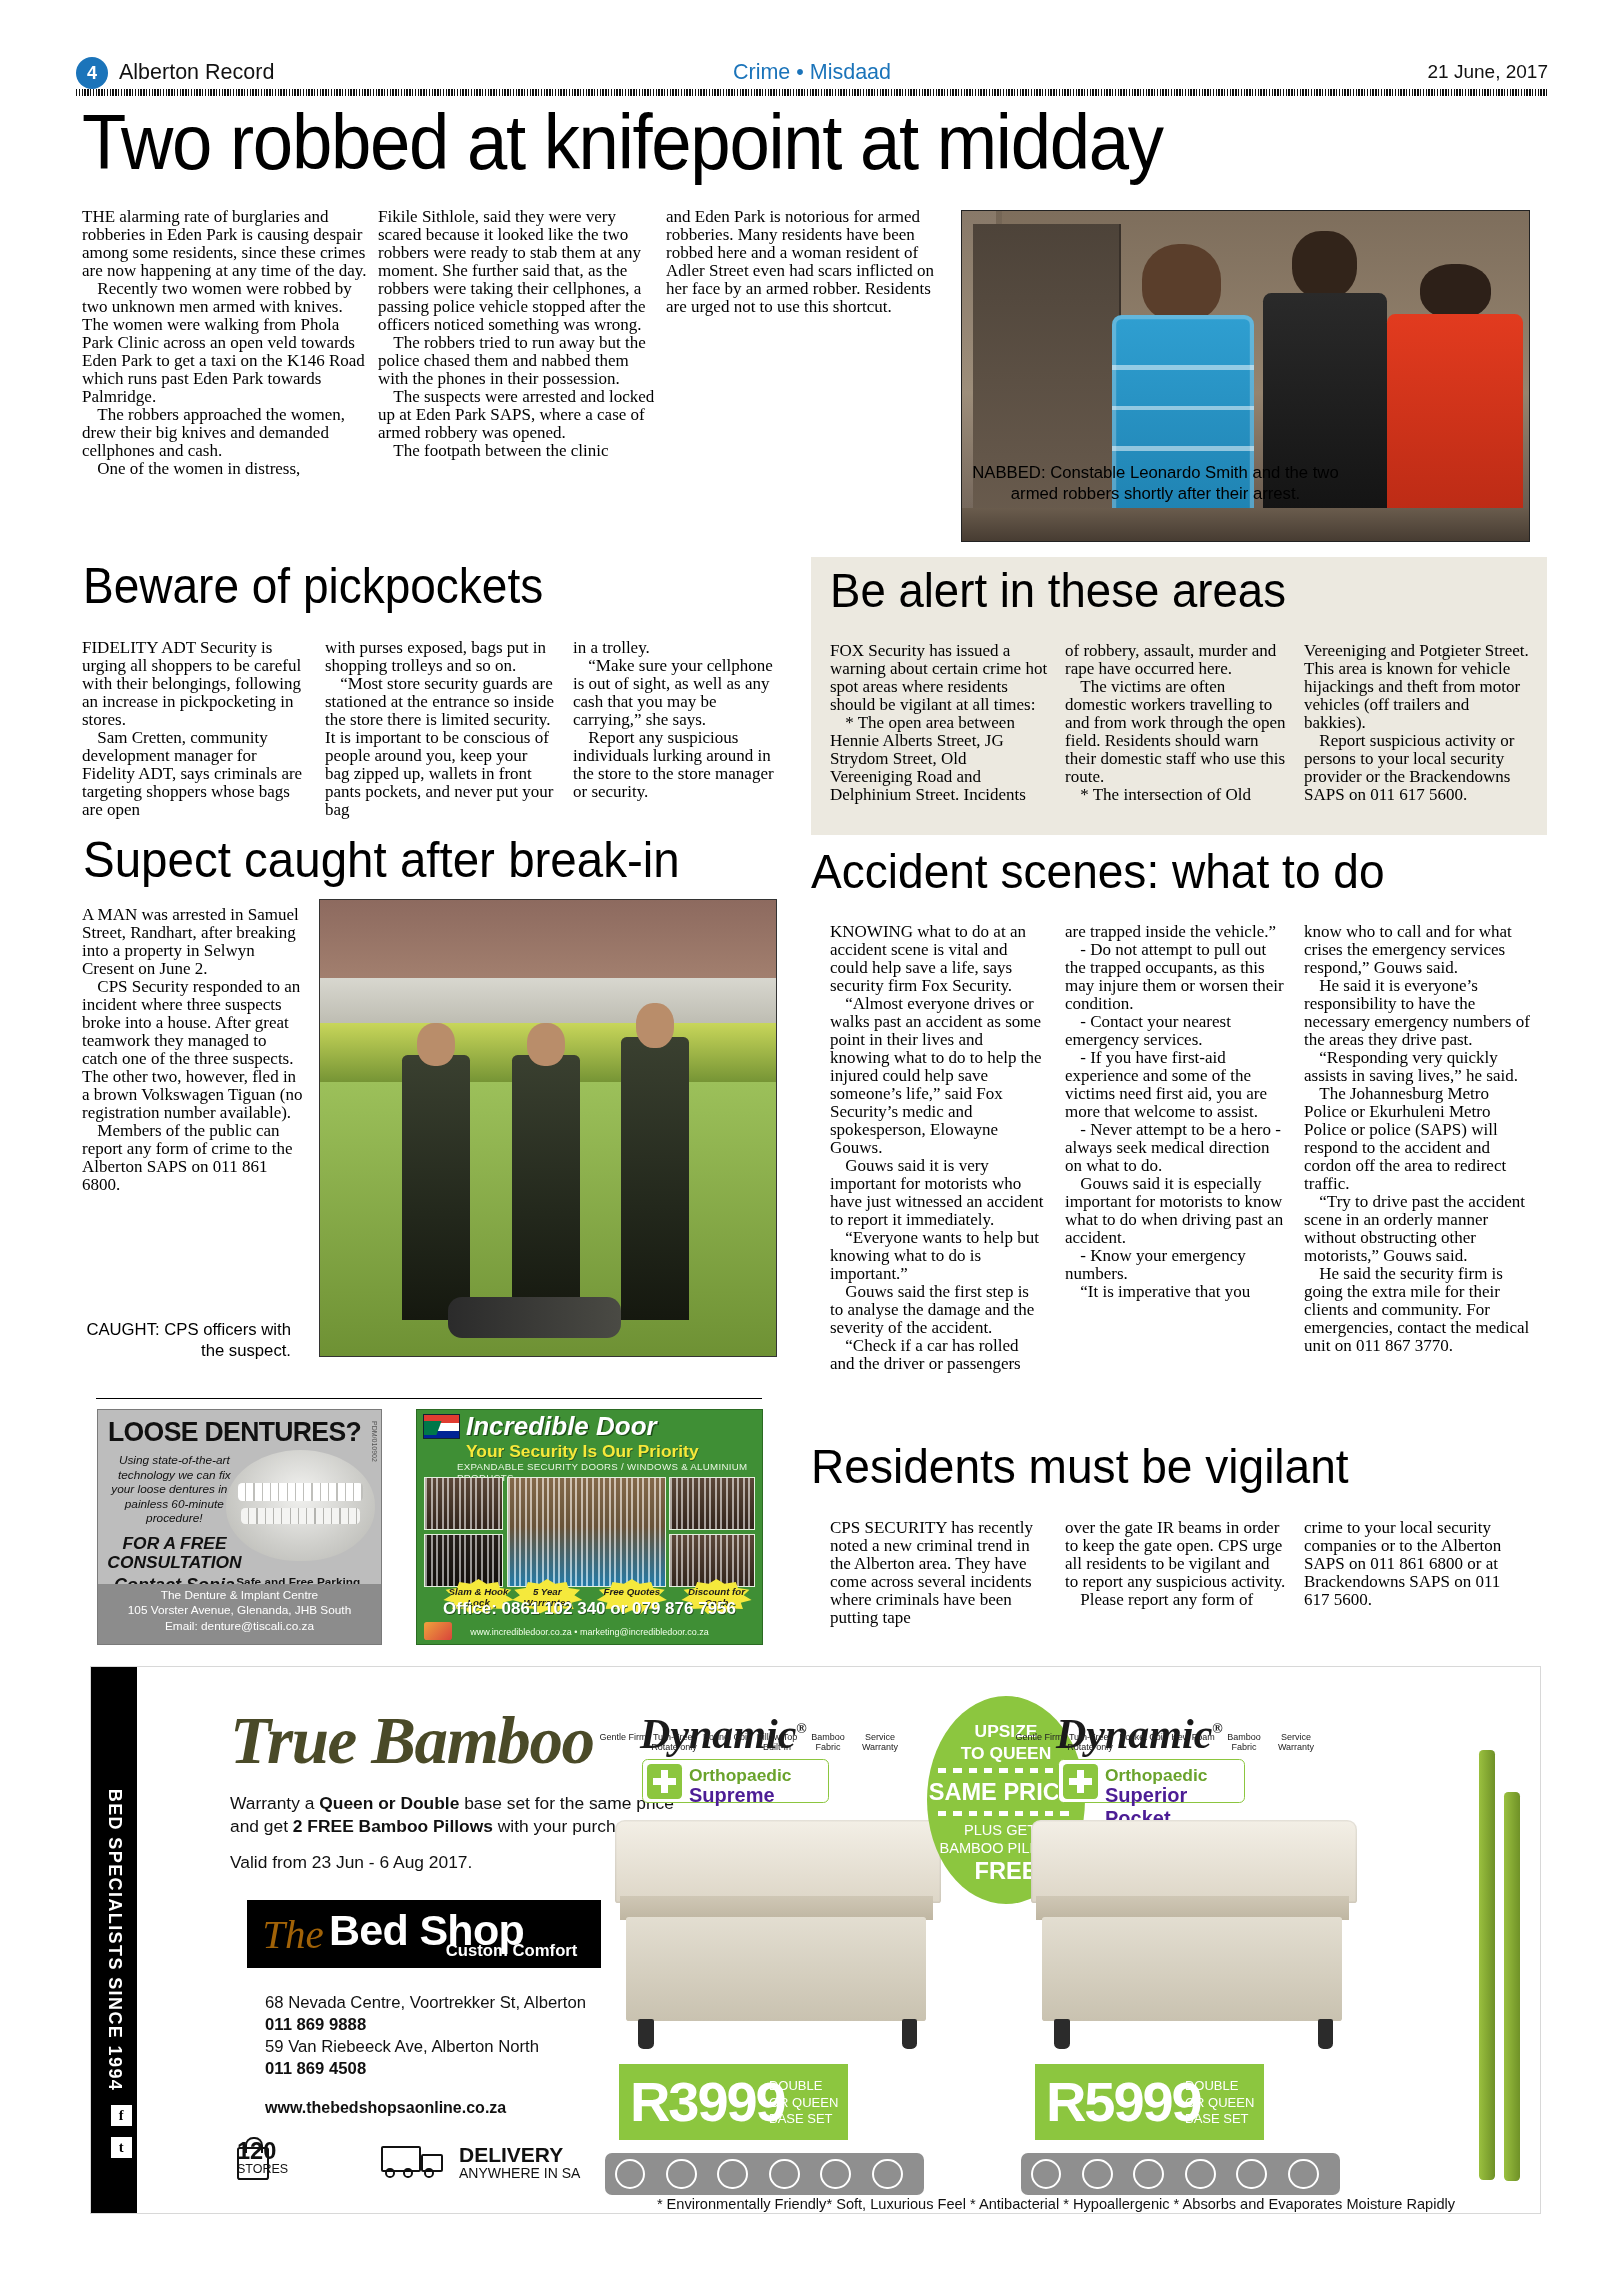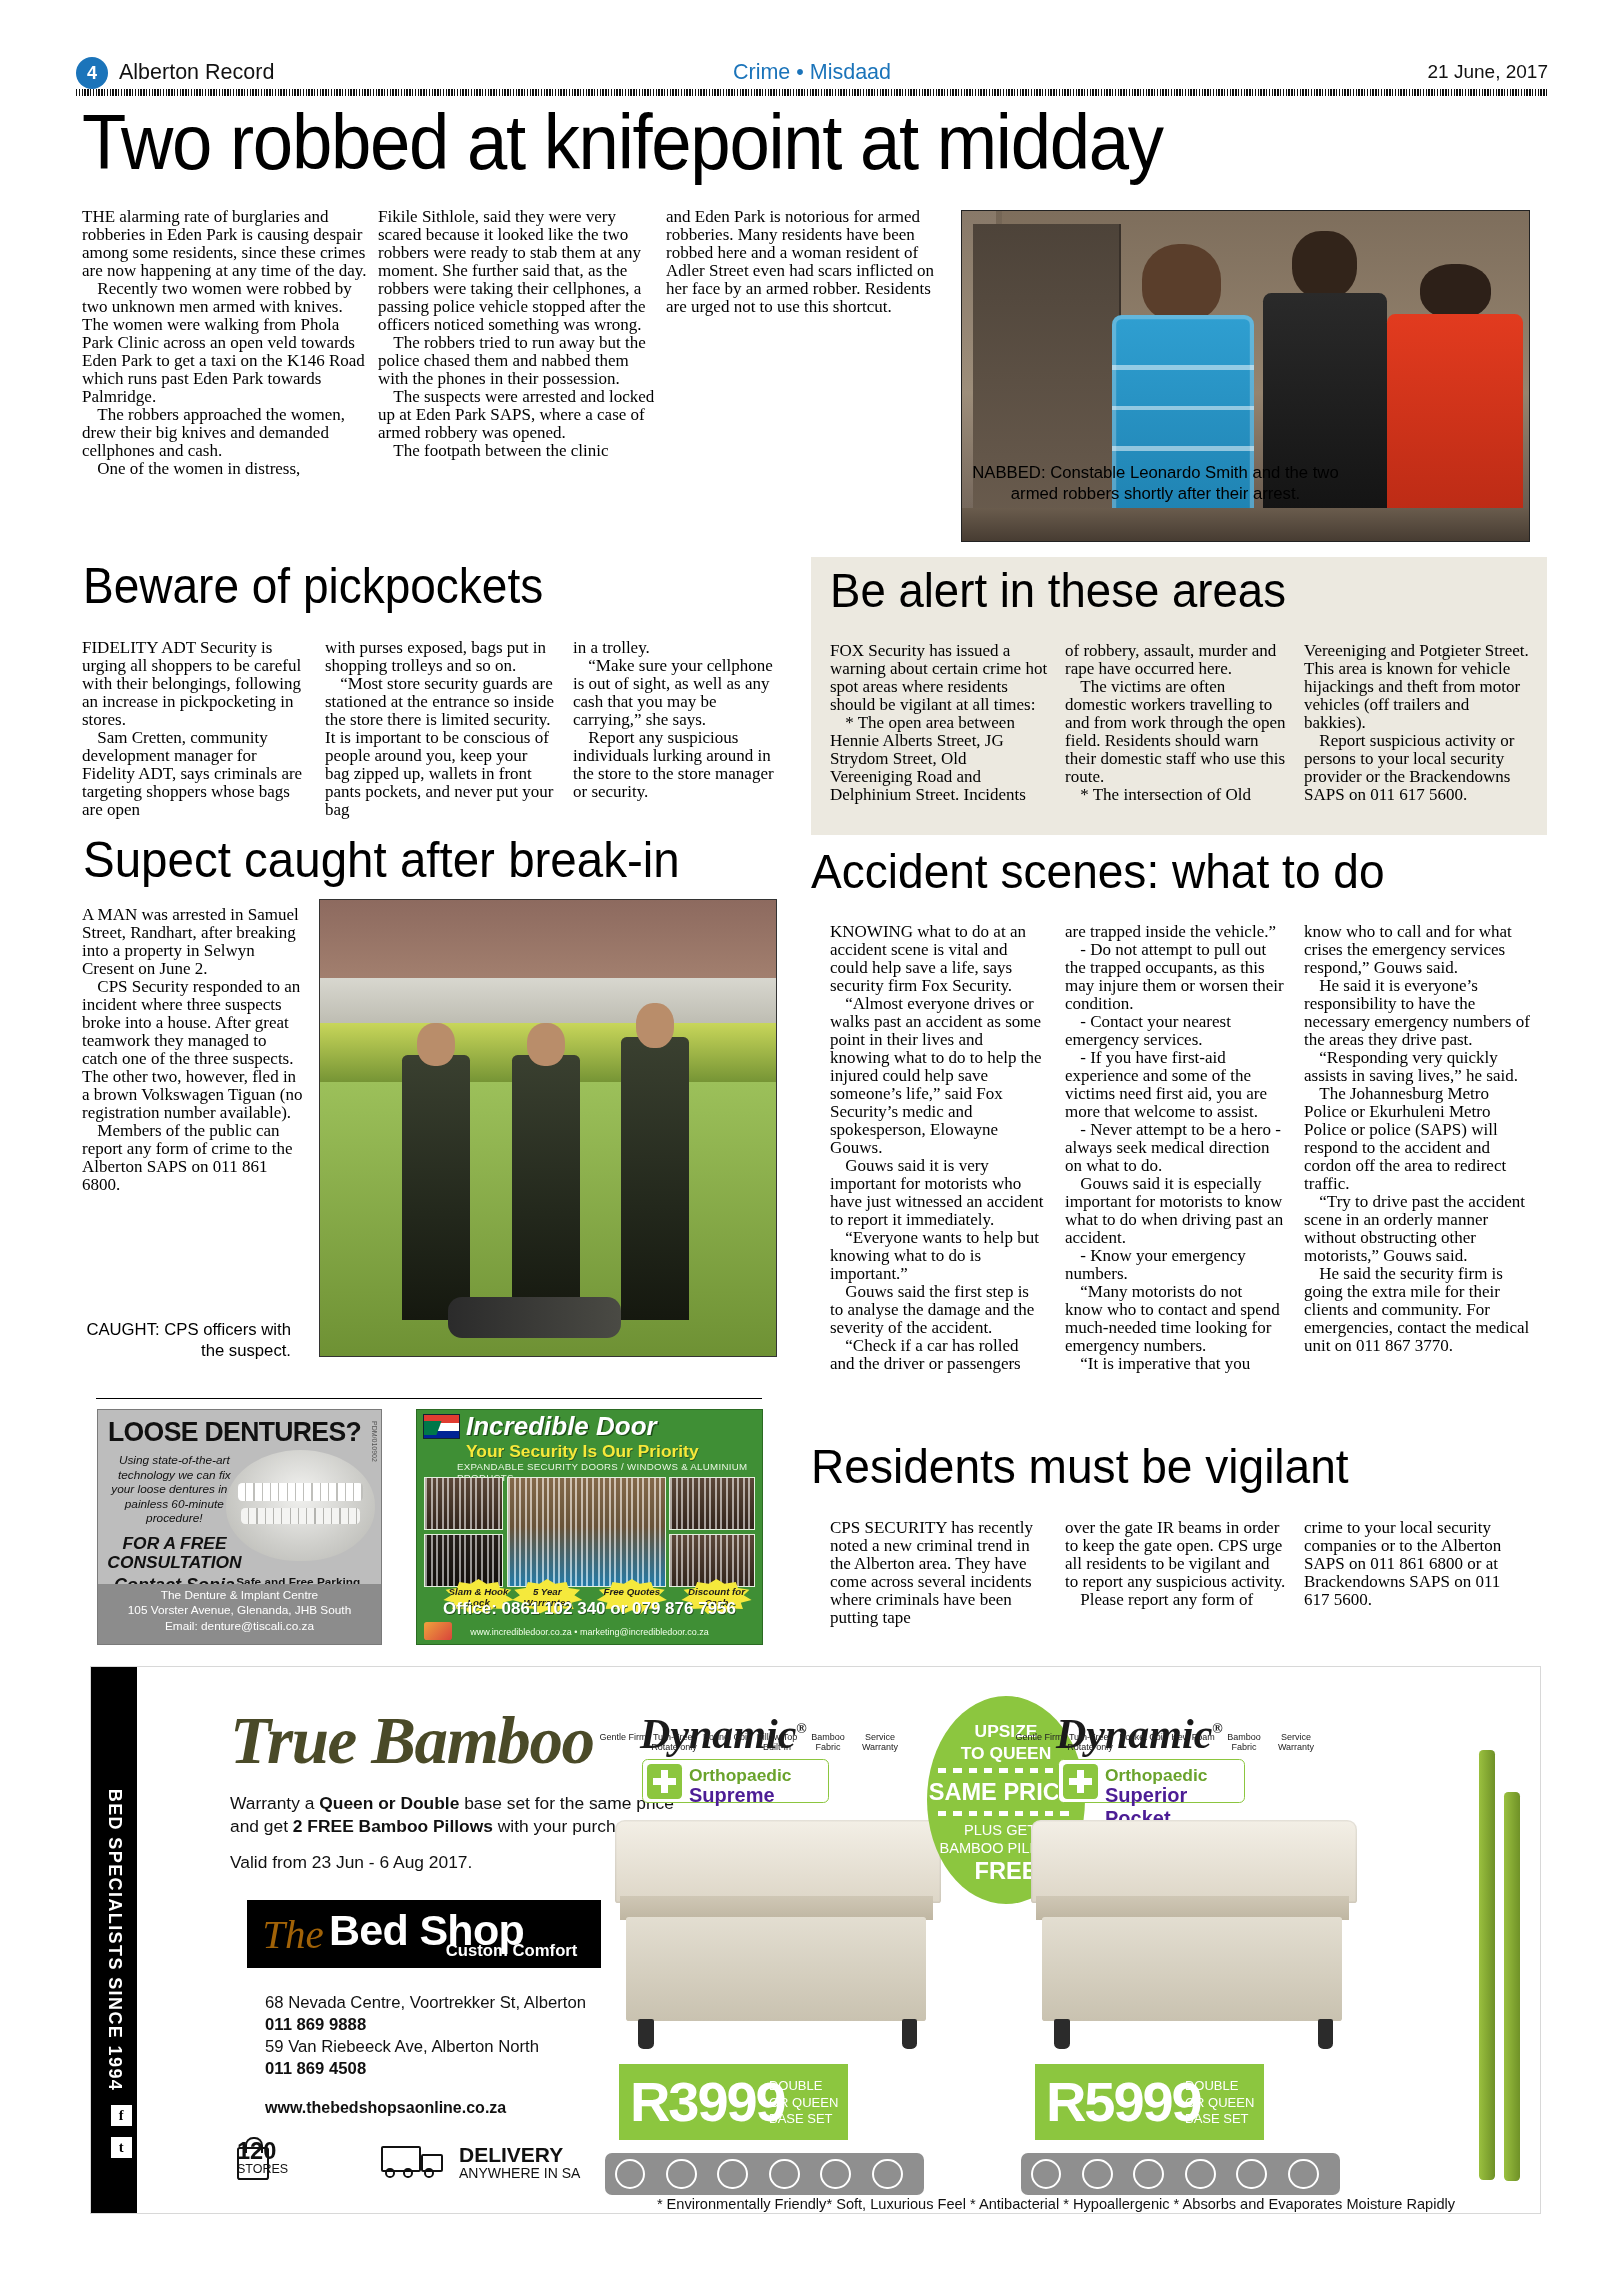--- a/index.html
+++ b/index.html
@@ -482,21 +482,20 @@
     <p>“Check if a car has rolled and the driver or passengers</p>
   </div>
   <div class="col" style="left:1065px; top:923px; width:219px;">
     <p class="first">are trapped inside the vehicle.”</p>
     <p>- Do not attempt to pull out the trapped occupants, as this may injure them or worsen their condition.</p>
     <p>- Contact your nearest emergency services.</p>
     <p>- If you have first-aid experience and some of the victims need first aid, you are more that welcome to assist.</p>
     <p>- Never attempt to be a hero - always seek medical direction on what to do.</p>
     <p>Gouws said it is especially important for motorists to know what to do when driving past an accident.</p>
     <p>- Know your emergency numbers.</p>
-    <p>“Many motorists do not know who to contact and spend much-needed time looking for emergency numbers.</p>
     <p>“It is imperative that you</p>
   </div>
   <div class="col" style="left:1304px; top:923px; width:228px;">
     <p class="first">know who to call and for what crises the emergency services respond,” Gouws said.</p>
     <p>He said it is everyone’s responsibility to have the necessary emergency numbers of the areas they drive past.</p>
     <p>“Responding very quickly assists in saving lives,” he said.</p>
     <p>The Johannesburg Metro Police or Ekurhuleni Metro Police or police (SAPS) will respond to the accident and cordon off the area to redirect traffic.</p>
     <p>“Try to drive past the accident scene in an orderly manner without obstructing other motorists,” Gouws said.</p>
     <p>He said the security firm is going the extra mile for their clients and community. For emergencies, contact the medical unit on 011 867 3770.</p>
   </div>

